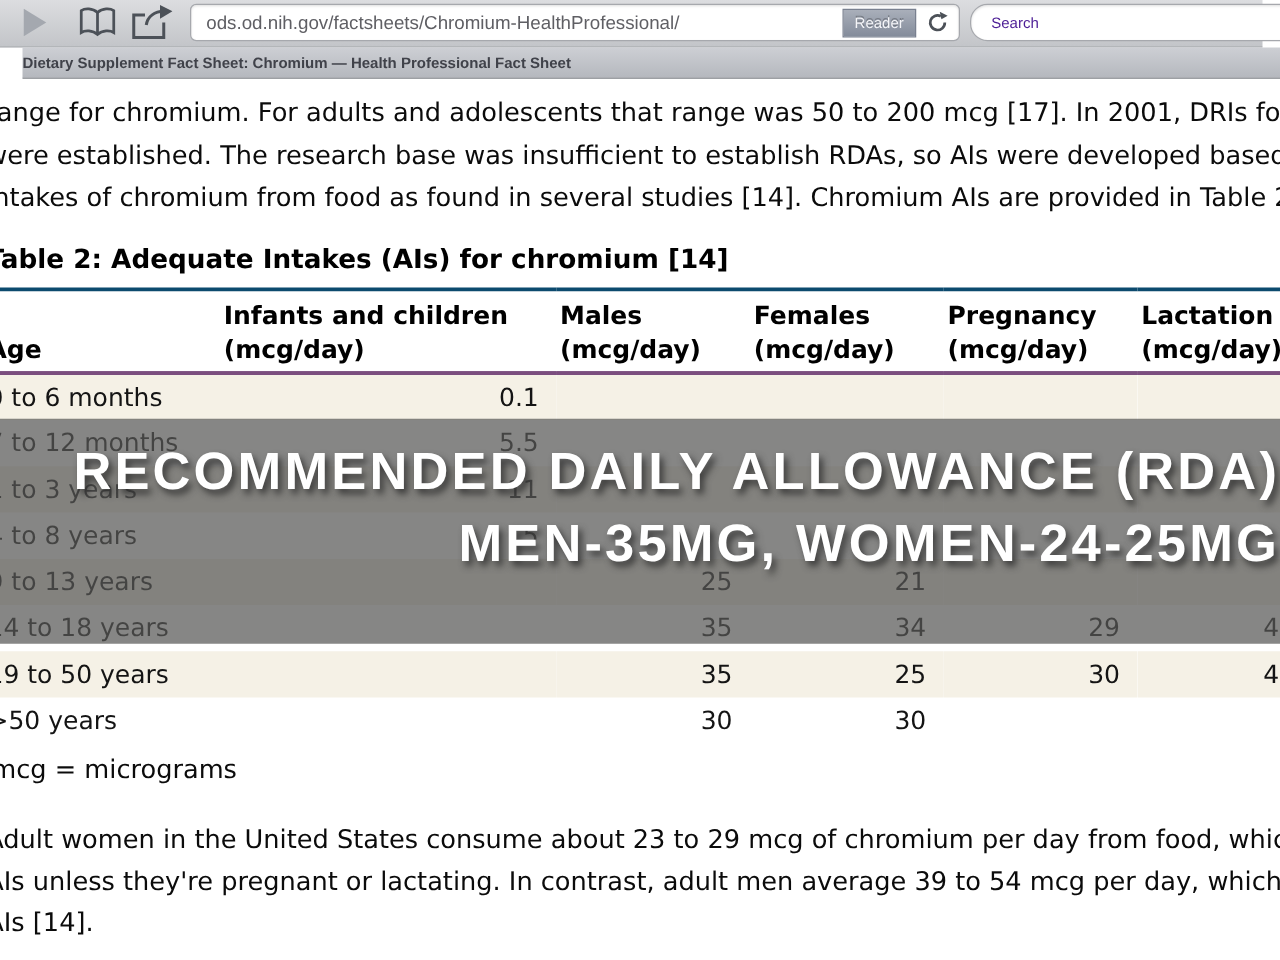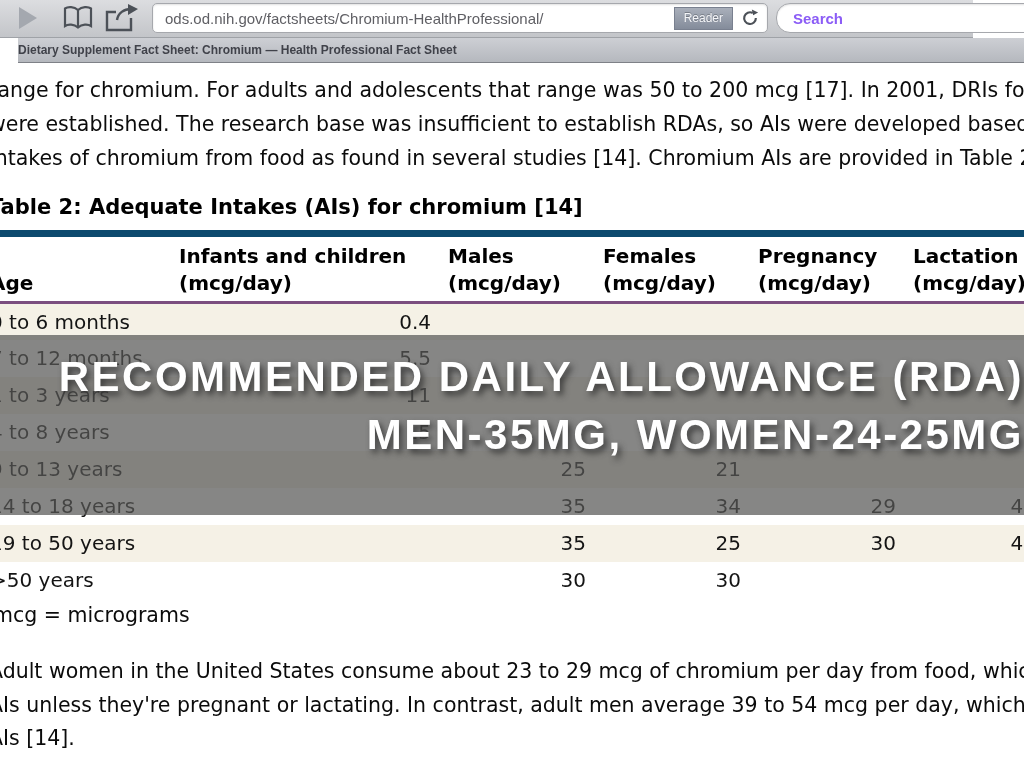--- a/index.html
+++ b/index.html
@@ -1,54 +1,54 @@
 <!DOCTYPE html>
 <html><head>
 <meta charset="utf-8">
 <style>
   html,body{margin:0;padding:0;}
   body{width:1024px;height:768px;overflow:hidden;background:#fff;position:relative;
        font-family:"DejaVu Sans",sans-serif;}
 
   
   .toolbar{position:absolute;top:0;left:0;width:973px;height:37px;
-    background:linear-gradient(#dcdde0,#c3c5c9);border-bottom:1px solid #9fa2a7;z-index:20;}
+    background:linear-gradient(#dcdde0,#c3c5c9);border-bottom:1px solid #9fa2a7;z-index:20;padding-left:37px;}
   .nav-forward{position:absolute;left:18px;top:7px;width:20px;height:22px;}
   .tool-icon{position:absolute;top:4px;width:34px;height:28px;display:flex;align-items:center;justify-content:center;}
   .icon-book{left:61px;}
   .icon-share{left:104px;}
   .url-field{position:absolute;left:152px;top:3px;width:614px;height:28px;background:#fff;
     border:1px solid #a6a8ad;border-radius:5px;box-shadow:inset 0 1px 2px rgba(0,0,0,.12);
     display:flex;align-items:center;font-family:"Liberation Sans",sans-serif;}
   .url-text{margin-left:12px;font-size:15px;color:#5f5f64;flex:1;white-space:nowrap;overflow:hidden;}
   .reader-btn{flex:none;margin-right:8px;padding:3px 9px 4px;font-size:12px;color:#f4f5f8;
     background:linear-gradient(#a9afba,#848c9b);border:1px solid #79808f;border-radius:0;
     text-shadow:0 -1px 0 rgba(0,0,0,.25);}
   .reload{flex:none;margin-right:8px;width:18px;height:18px;}
   .search-field{position:absolute;left:776px;top:3px;width:262px;height:28px;background:#fff;
     border:1px solid #a6a8ad;border-radius:14px;box-shadow:inset 0 1px 2px rgba(0,0,0,.12);
     display:flex;align-items:center;font-family:"Liberation Sans",sans-serif;}
-  .search-placeholder{margin-left:16px;font-size:15px;color:#8b5cf6;font-weight:bold;}
+  .search-placeholder{margin-left:16px;font-size:12px;color:#4c1d95;}
   .tabbar{position:absolute;top:38px;left:18px;width:1024px;height:24px;
     background:linear-gradient(#cdcfd4,#b5b8be);border-bottom:1px solid #7e8187;
     display:flex;align-items:center;z-index:20;}
   .tabbar span{font-family:"Liberation Sans",sans-serif;font-size:12px;font-weight:bold;color:#40424a;}
 
   
   .content{position:absolute;top:63px;left:-13px;width:1120px;height:705px;background:#fff;}
   .clip-line{position:absolute;top:0;left:2px;width:1110px;height:8px;overflow:hidden;}
   .para{position:absolute;left:2px;width:1118px;color:#0b0b0b;}
   .para div{font-size:20.5px;line-height:34px;white-space:nowrap;}
   .intro{top:10px;}
   .bottom-para{top:592px;}
   .bottom-para div{line-height:33.5px;}
   .table-title{position:absolute;top:132px;left:2px;margin:0;font-size:21px;font-weight:bold;
     color:#000;white-space:nowrap;}
   table.ai{position:absolute;top:167px;left:0;width:1063px;border-collapse:collapse;table-layout:fixed;}
-  table.ai th{border-top:7px solid #0c4a6e;border-bottom:3px solid #7b4e7f;vertical-align:bottom;
+  table.ai th{border-top:3px solid #0c4a6e;border-bottom:3px solid #7b4e7f;vertical-align:bottom;
     text-align:left;padding:6px 0 4px 3px;font-size:20px;line-height:27px;color:#000;}
   table.ai .th-label,.th-sub{font-weight:bold;white-space:nowrap;}
   table.ai td{font-size:20px;color:#141414;white-space:nowrap;overflow:hidden;}
   table.ai tr.body-row{height:37px;}
   table.ai td:first-child{padding-left:3px;text-align:left;}
   table.ai td+td{text-align:right;padding-right:14px;}
   table.ai tr.body-row:nth-child(odd){background:#f5f1e6;}
   .footnote{position:absolute;top:540px;left:6px;font-size:20.5px;color:#0b0b0b;white-space:nowrap;}
 
   
@@ -143,21 +143,21 @@
           </th>
           <th>
             <div class="th-label">Lactation</div>
             <div class="th-sub">(mcg/day)</div>
           </th>
         </tr>
       </thead>
     <tbody>
         <tr class="body-row">
           <td>0 to 6 months</td>
-          <td>0.4</td>
+          <td>0.1</td>
           <td></td>
           <td></td>
           <td></td>
           <td></td>
         </tr>
         <tr class="body-row">
           <td>7 to 12 months</td>
           <td>5.5</td>
           <td></td>
           <td></td>

